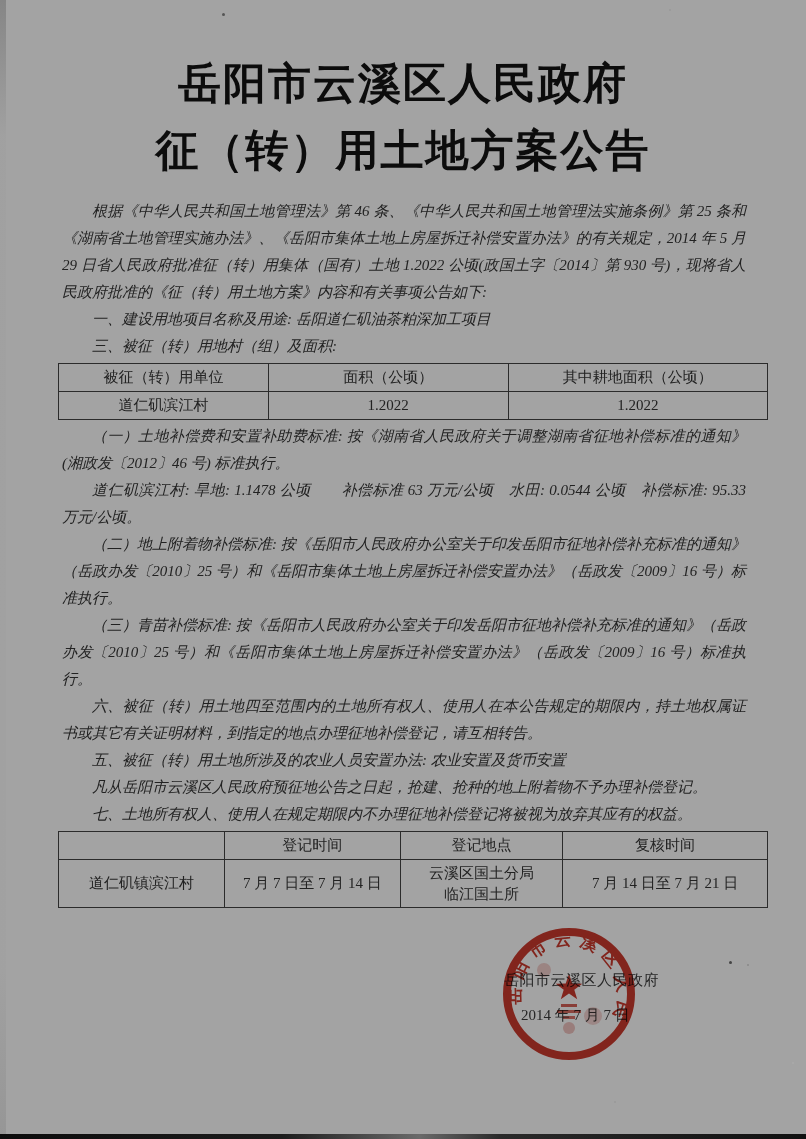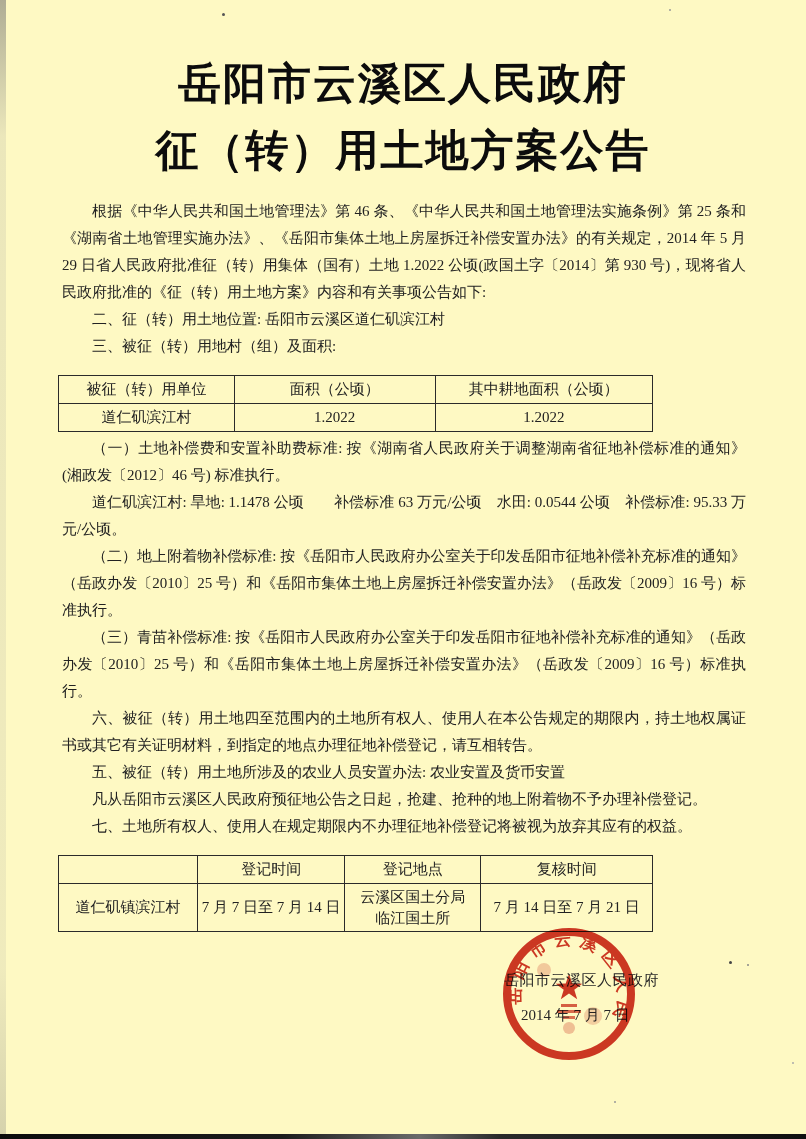--- a/index.html
+++ b/index.html
@@ -1,40 +1,40 @@
 <!DOCTYPE html>
 <html><head>
 <meta charset="utf-8">
 <style>
   * { margin:0; padding:0; box-sizing:border-box; }
   html,body { background:#ffffff; }
   .page {
     position:relative;
     width:806px; height:1139px;
-    background:#fef9c3;
+    background:#a3a3a3;
     font-family:"Liberation Serif","DejaVu Serif",serif;
     color:#1e1e1e;
     overflow:hidden;
     margin:0 auto;
   }
   .title-block { padding-top:50px; text-align:center; }
   .title-line {
     font-size:43px; line-height:67px; font-weight:700;
     letter-spacing:2px; color:#0c0c0c;
   }
   .content {
     margin:14px 60px 0 62px;
     font-size:15px; line-height:27px;
     text-align:justify; text-justify:inter-ideograph;
     color:#222;
   }
-  .content p { text-indent:2em; }
+  .content p { text-indent:2em;font-style:italic; }
   table.doc-table {
     border-collapse:collapse; table-layout:fixed;
-    width:595px; margin:15px 0 3px -4px;
+    width:710px; margin:3px 0 3px -4px;
     font-size:15px; color:#222;
   }
   table.doc-table th, table.doc-table td {
     border:1px solid #2b2b2b; text-align:center;
     font-weight:400; padding:0 2px; vertical-align:middle;
   }
   .t1 th { height:27px; } .t1 td { height:28px; }
   .t2 th { height:27px; } .t2 td { height:48px; }
   .t2 .two-line { line-height:21px; }
   .sig-issuer {
@@ -71,21 +71,21 @@
 
 <div class="page">
 
   <div class="title-block">
     <div class="title-line">岳阳市云溪区人民政府</div>
     <div class="title-line">征（转）用土地方案公告</div>
   </div>
 
   <div class="content">
     <p>根据《中华人民共和国土地管理法》第 46 条、《中华人民共和国土地管理法实施条例》第 25 条和《湖南省土地管理实施办法》、《岳阳市集体土地上房屋拆迁补偿安置办法》的有关规定，2014 年 5 月 29 日省人民政府批准征（转）用集体（国有）土地 1.2022 公顷(政国土字〔2014〕第 930 号)，现将省人民政府批准的《征（转）用土地方案》内容和有关事项公告如下:</p>
-    <p>二、征（转）用土地位置: 岳阳市云溪区道仁矶滨江村</p>
+    <p>一、建设用地项目名称及用途: 岳阳道仁矶油茶粕深加工项目</p>
     <p>三、被征（转）用地村（组）及面积:</p>
 
     <table class="doc-table t1">
       <colgroup>
           <col style="width:29.6%">
           <col style="width:33.8%">
           <col style="width:36.6%">
         </colgroup>
       <tbody>
           <tr>

